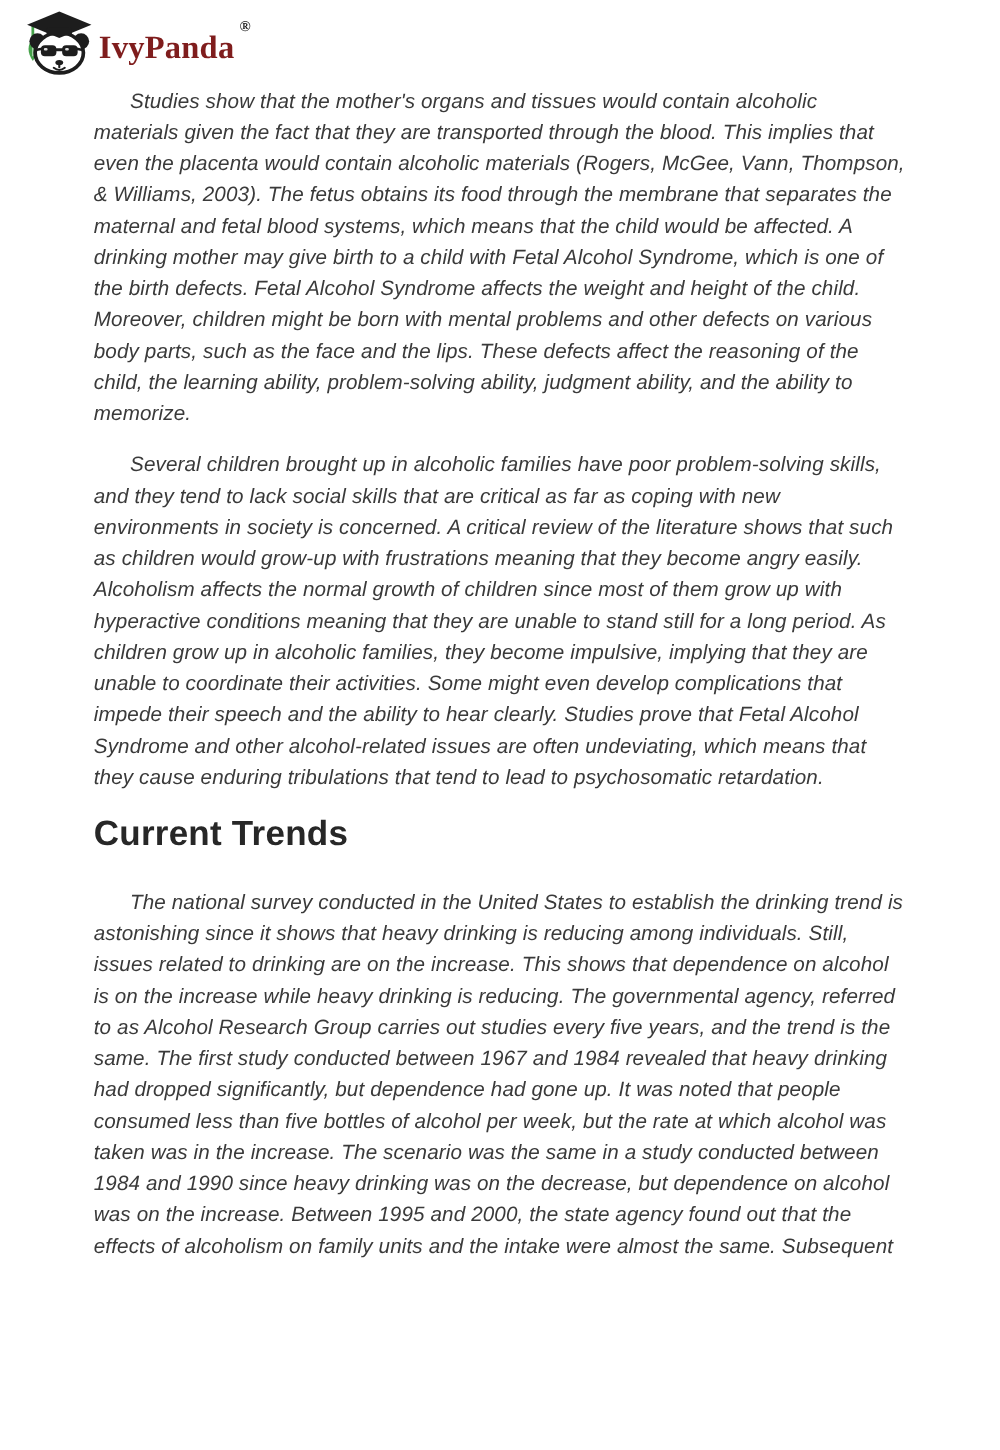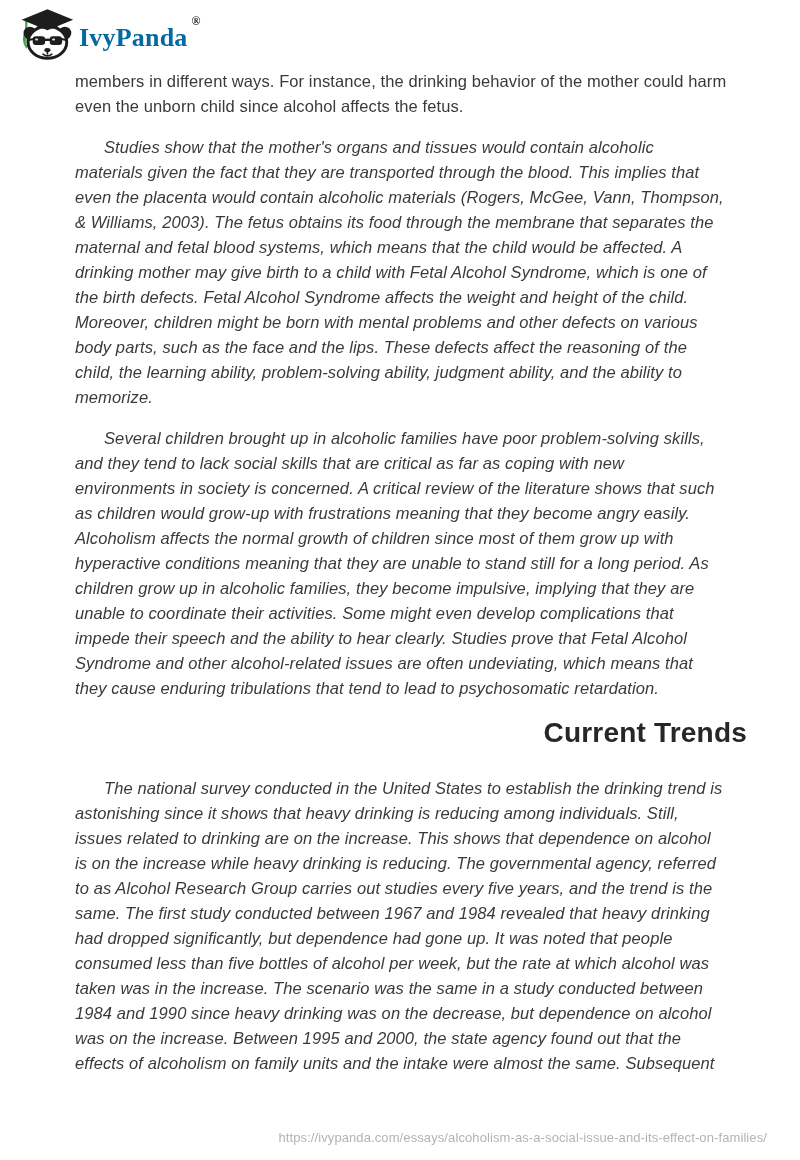--- a/index.html
+++ b/index.html
@@ -28,21 +28,21 @@
     gap: 4px;
     text-decoration: none;
     cursor: pointer;
   }
   .brand svg { display: block; }
   .brand-name {
     font-family: "Liberation Serif", serif;
     font-weight: bold;
     font-size: 26px;
     letter-spacing: 0.2px;
-    color: #0369a1;
+    color: #7f1d1d;
     line-height: 1;
     margin-top: 8px;
   }
   .reg-mark {
     font-family: "Liberation Serif", serif;
     font-weight: bold;
     font-size: 12px;
     color: #1d1d1d;
     position: relative;
     top: -1px;
@@ -65,27 +65,26 @@
   .para {
     margin: 0 0 16px 0;
     font-size: 16.5px;
     line-height: 25px;
     color: #3a3a3a;
     white-space: pre-line;
     letter-spacing: 0.1px;
   }
   .para.indent { text-indent: 29px; font-style: italic; }
   .section-heading {
-    margin: 16px 0 27px 16px;
+    margin: 16px 0 27px 0;
     font-size: 28px;
     line-height: 32px;
     font-weight: bold;
     color: #272727;
     letter-spacing: 0.2px;
-    text-align: right;
   }
   
   .footer-url {
     position: absolute;
     top: 1130px;
     right: 33px;
     font-size: 13px;
     color: #b3b3b3;
     letter-spacing: 0.1px;
     cursor: pointer;
@@ -123,22 +122,20 @@
 
         <ellipse cx="32" cy="46.5" rx="3.4" ry="2.3" fill="#1d1d1d"></ellipse>
         <path d="M32 48.6 L32 50.6 M27.2 51 Q32 54.8 36.8 51" stroke="#1d1d1d" stroke-width="1.8" fill="none" stroke-linecap="round"></path>
       </svg>
       <span class="brand-name">IvyPanda</span>
       <span class="reg-mark">®</span>
     </a>
   </header>
 
   <main class="content">
-    <p class="para">members in different ways. For instance, the drinking behavior of the mother could harm
-even the unborn child since alcohol affects the fetus.</p>
     <p class="para indent">Studies show that the mother's organs and tissues would contain alcoholic
 materials given the fact that they are transported through the blood. This implies that
 even the placenta would contain alcoholic materials (Rogers, McGee, Vann, Thompson,
 &amp; Williams, 2003). The fetus obtains its food through the membrane that separates the
 maternal and fetal blood systems, which means that the child would be affected. A
 drinking mother may give birth to a child with Fetal Alcohol Syndrome, which is one of
 the birth defects. Fetal Alcohol Syndrome affects the weight and height of the child.
 Moreover, children might be born with mental problems and other defects on various
 body parts, such as the face and the lips. These defects affect the reasoning of the
 child, the learning ability, problem-solving ability, judgment ability, and the ability to
@@ -162,15 +159,14 @@
 to as Alcohol Research Group carries out studies every five years, and the trend is the
 same. The first study conducted between 1967 and 1984 revealed that heavy drinking
 had dropped significantly, but dependence had gone up. It was noted that people
 consumed less than five bottles of alcohol per week, but the rate at which alcohol was
 taken was in the increase. The scenario was the same in a study conducted between
 1984 and 1990 since heavy drinking was on the decrease, but dependence on alcohol
 was on the increase. Between 1995 and 2000, the state agency found out that the
 effects of alcoholism on family units and the intake were almost the same. Subsequent</p>
   </main>
 
-  <a class="footer-url">https://ivypanda.com/essays/alcoholism-as-a-social-issue-and-its-effect-on-families/</a>
 
 </div>
 
 </body></html>

